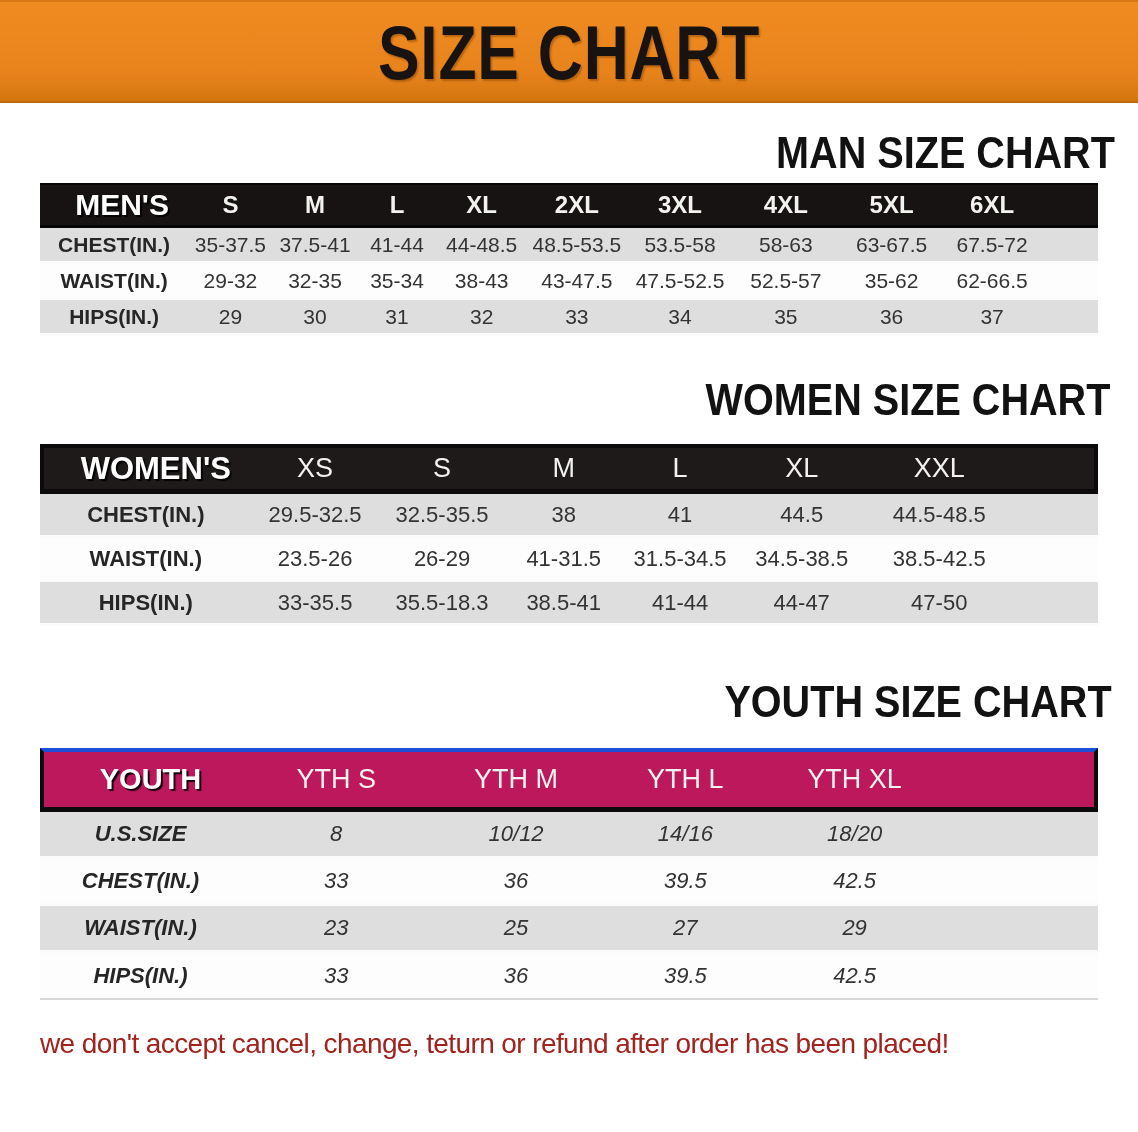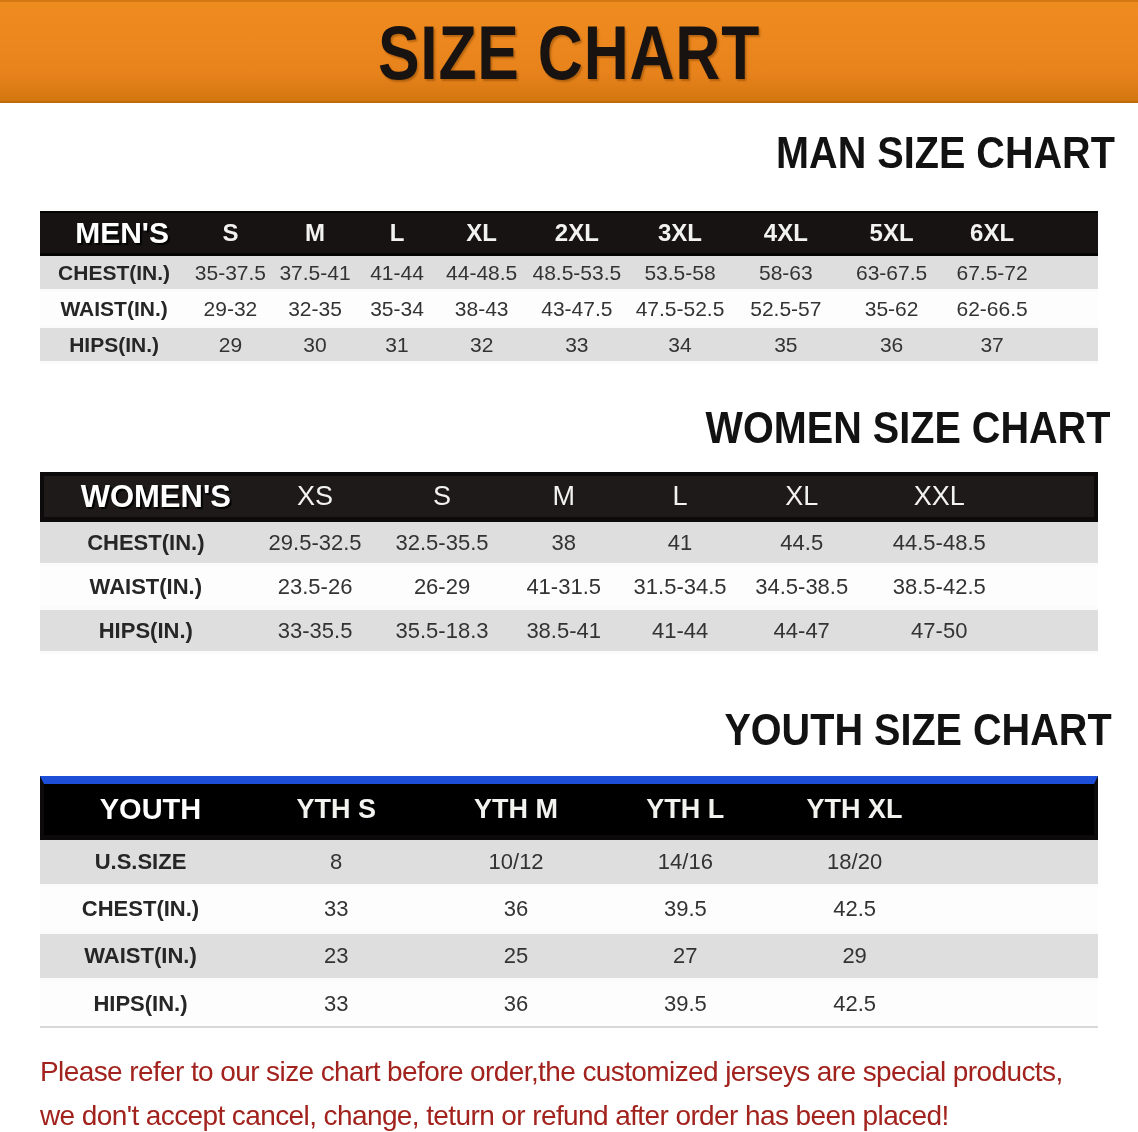--- a/index.html
+++ b/index.html
@@ -59,21 +59,21 @@
   }
   td.row-label {
     font-weight: 700; color: #262626;
   }
   td.val-cell { color: #333333; }
   tr.stripe td { background: #dedede; }
   tr.plain  td { background: #fdfdfd; }
   tr.data-row td { border-bottom: 3px solid #fbfbfb; }
 
   
-  #men-table { margin-top: 30px; }
+  #men-table { margin-top: 2px; }
   #men-table thead tr { height: 45px; }
   #men-table thead th {
     background: #171313; border-top: 2px solid #050505; border-bottom: 3px solid #050505;
   }
   #men-table th.corner-cell { font-size: 30px; }
   #men-table th.size-head   { font-size: 24px; }
   #men-table tr.data-row { height: 36px; }
   #men-table td { font-size: 21px; }
 
   
@@ -86,27 +86,27 @@
   #women-table th:last-child  { border-right: 4px solid #0c0a0a; }
   #women-table th.corner-cell { font-size: 31px; }
   #women-table th.size-head   { font-size: 27px; font-weight: 500; }
   #women-table tr.data-row { height: 44px; }
   #women-table td { font-size: 22px; }
 
   
   #youth-table { margin-top: 18px; }
   #youth-table thead tr { height: 64px; }
   #youth-table thead th {
-    background: #000000; border-top: 8px solid #1d4ed8; border-bottom: 5px solid #0c0a0a;
+    background: #be185d; border-top: 4px solid #1d4ed8; border-bottom: 5px solid #0c0a0a;
   }
   #youth-table th:first-child { border-left: 4px solid #0c0a0a; }
   #youth-table th:last-child  { border-right: 4px solid #0c0a0a; }
   #youth-table th.corner-cell { font-size: 29px; }
-  #youth-table th.size-head   { font-size: 27px; font-weight: 700; }
-  #youth-table tr.data-row { height: 47px; }
+  #youth-table th.size-head   { font-size: 27px; font-weight: 400; }
+  #youth-table tr.data-row { height: 47px; font-style: italic; }
   #youth-table td { font-size: 22px; }
   #youth-table tbody { border-bottom: 2px solid #cccccc; }
   #youth-table tr.data-row:last-child td { border-bottom: 2px solid #d8d8d8; }
 
   
   .disclaimer {
     margin-top: 22px; padding-left: 40px;
   }
   .disclaimer-line {
     font-size: 28px; line-height: 44px; letter-spacing: -0.6px;
@@ -310,15 +310,14 @@
       <td class="val-cell">33</td>
       <td class="val-cell">36</td>
       <td class="val-cell">39.5</td>
       <td class="val-cell">42.5</td>
       <td></td>
     </tr>
   </tbody>
 </table>
 
 <div class="disclaimer">
-  <div class="disclaimer-line">Please refer to our size chart before order,the customized jerseys are special products,</div>
   <div class="disclaimer-line">we don't accept cancel, change, teturn or refund after order has been placed!</div>
 </div>
 
 </body></html>

